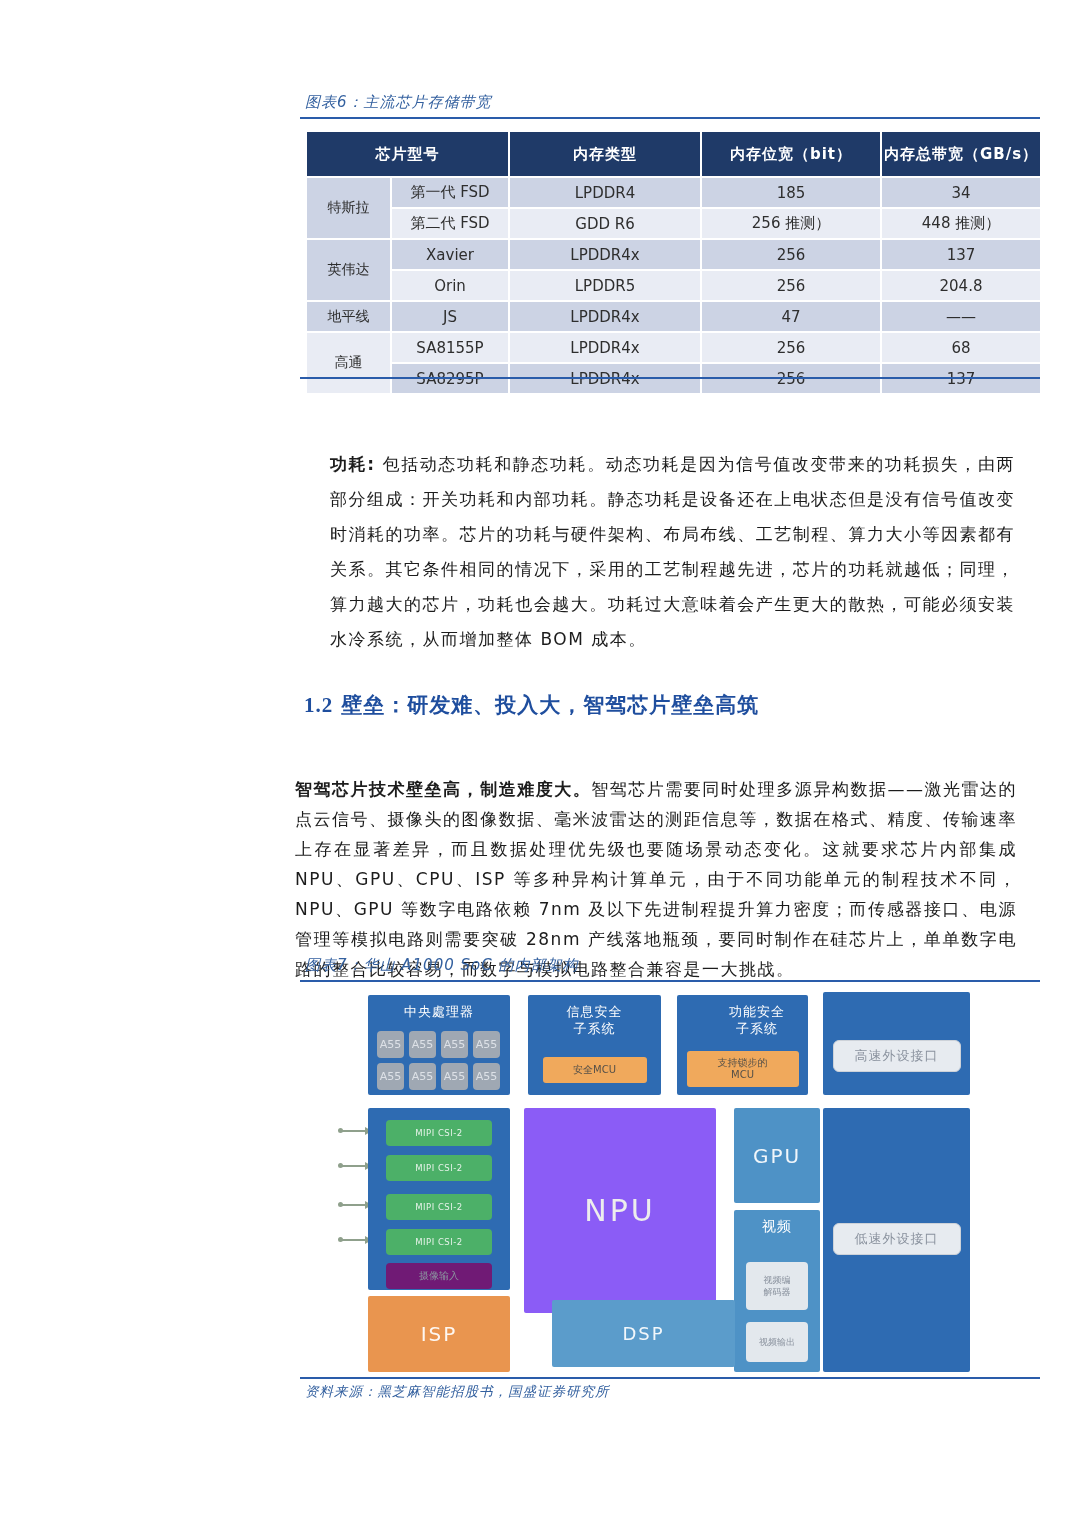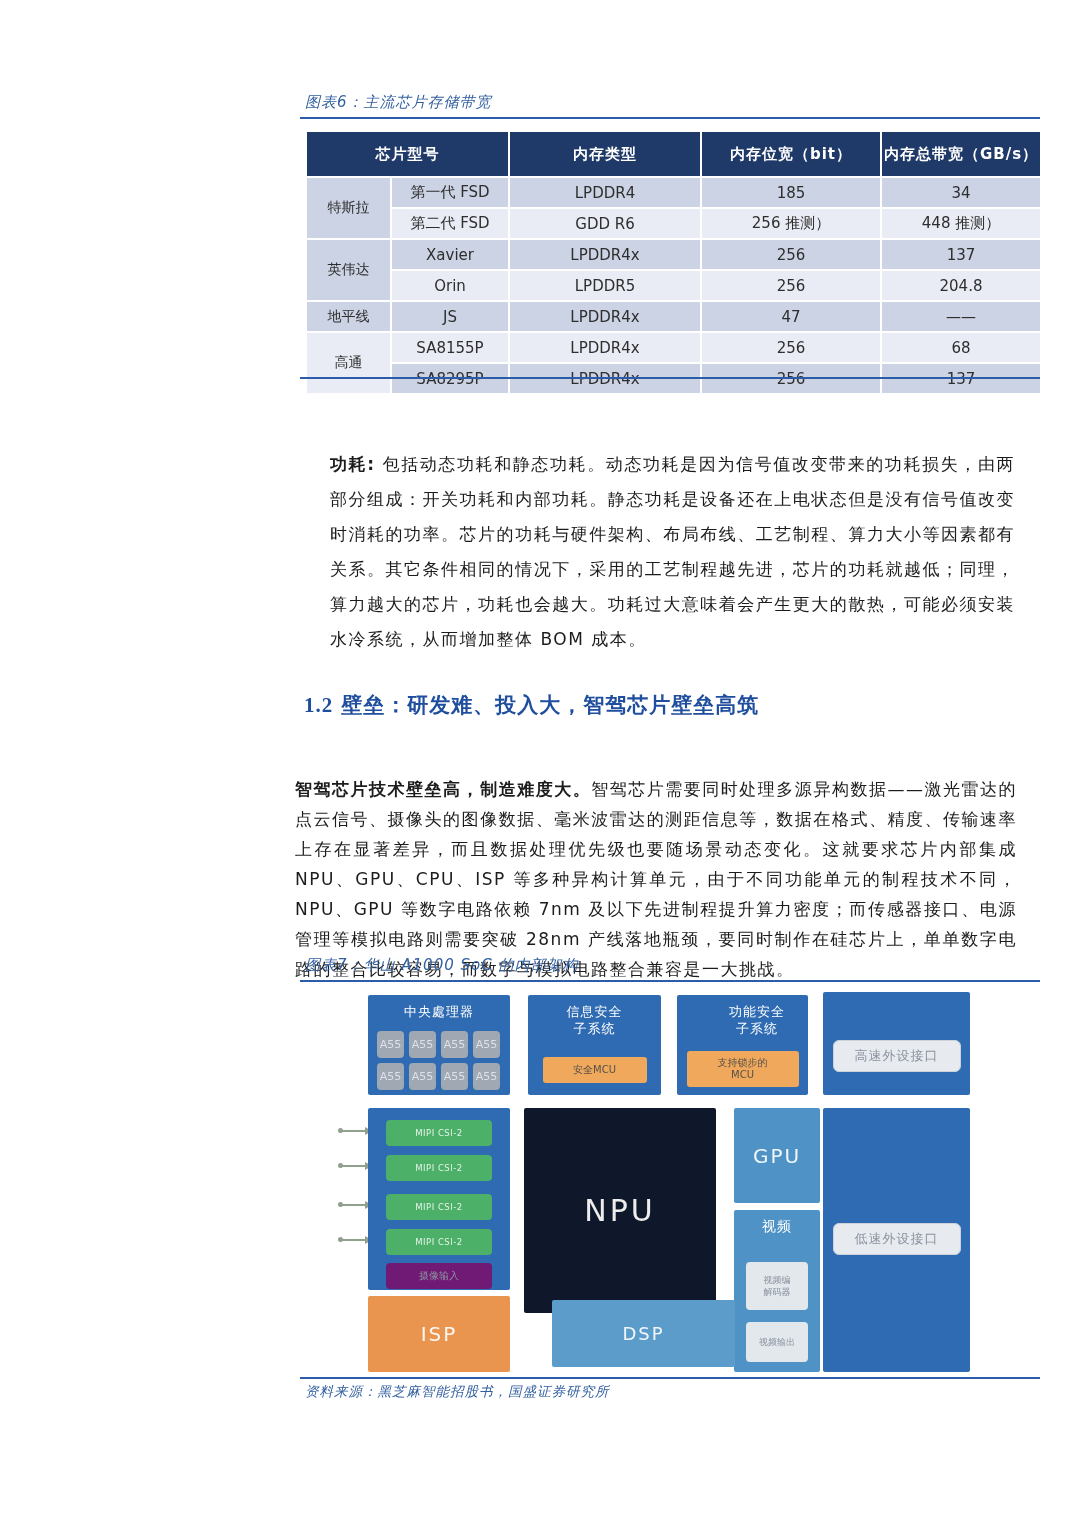--- a/index.html
+++ b/index.html
@@ -58,21 +58,21 @@
   
   .diagram{position:absolute;left:340px;top:990px;width:635px;height:382px;}
   .dbox{position:absolute;box-sizing:border-box;border-radius:2px;}
   .blue{background:#2e6bb2;}
   .blue2{background:#4e92c6;}
   .d-cpu{left:28px;top:5px;width:142px;height:100px;}
   .d-info{left:188px;top:5px;width:133px;height:100px;}
   .d-func{left:337px;top:5px;width:131px;height:100px;padding-left:29px;}
   .d-hi{left:483px;top:2px;width:147px;height:103px;}
   .d-cam{left:28px;top:118px;width:142px;height:182px;}
-  .d-npu{left:184px;top:118px;width:192px;height:205px;background:#0f172a;}
+  .d-npu{left:184px;top:118px;width:192px;height:205px;background:#8b5cf6;}
   .d-gpu{left:394px;top:118px;width:86px;height:95px;}
   .d-video{left:394px;top:220px;width:86px;height:162px;}
   .d-lo{left:483px;top:118px;width:147px;height:264px;}
   .d-isp{left:28px;top:306px;width:142px;height:76px;background:#e9954f;}
   .d-dsp{left:212px;top:310px;width:183px;height:67px;background:#5b9ccb;}
 
   .dtitle{
     display:block;text-align:center;color:#ffffff;font-size:13px;
     padding-top:8px;white-space:pre-line;line-height:17px;letter-spacing:1px;
   }

